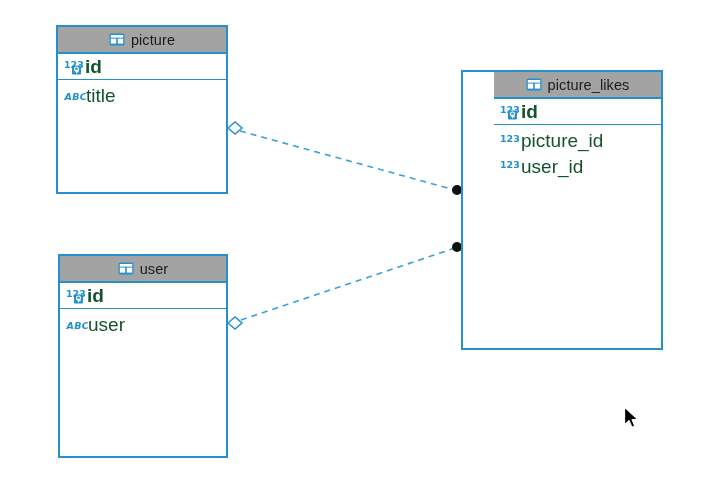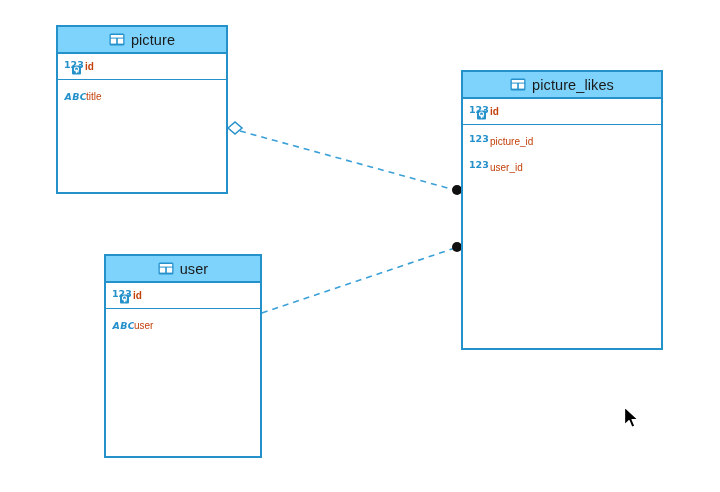--- a/index.html
+++ b/index.html
@@ -34,21 +34,21 @@
   
   .entity {
     position: absolute;
     box-sizing: border-box;
     border: 2px solid #2591cb;
     background: #ffffff;
   }
   .entity-header {
     box-sizing: border-box;
     height: 27px;
-    background: #7dd3fc;
+    background: #a3a3a3;
     border-bottom: 2px solid #2591cb;
     display: flex;
     align-items: center;
     justify-content: center;
     gap: 6px;
   }
   .entity-title {
     font-size: 14.5px;
     color: #1a1a1a;
     letter-spacing: .1px;
@@ -64,22 +64,22 @@
     align-items: center;
     height: 26px;
     padding-left: 6px;
     gap: 0;
     box-sizing: border-box;
   }
   .field.pk {
     border-bottom: 1.5px solid #2591cb;
   }
   .field-name {
-    font-size: 10px;
-    color: #c2410c;
+    font-size: 19px;
+    color: #14532d;
     white-space: nowrap;
   }
   .field.pk .field-name {
     font-weight: bold;
   }
   .fields-group {
     padding-top: 3px;
   }
 
   
@@ -166,21 +166,21 @@
             <svg viewBox="0 0 22 13" width="22" height="13">
               <text class="abc-txt" x="0.5" y="9.5">ABC</text>
             </svg>
           </span>
           <span class="field-name">title</span>
         </div>
       </div>
     </div>
   </div>
 
-  <div class="entity" style="left: 58px; top: 254px; width: 158px; height: 204px; margin-left: 46px;">
+  <div class="entity" style="left: 58px; top: 254px; width: 170px; height: 204px;">
     <div class="entity-header">
       <span class="icon tbl-icon">
         <svg viewBox="0 0 16 13" width="16" height="13">
           <rect x="0.5" y="0.5" width="15" height="12" rx="1.5" ry="1.5" fill="#2591cb"></rect>
           <rect x="1.8" y="2" width="12.4" height="2.6" fill="#ffffff"></rect>
           <rect x="1.8" y="5.6" width="5.4" height="5" fill="#ffffff"></rect>
           <rect x="8.8" y="5.6" width="5.4" height="5" fill="#ffffff"></rect>
         </svg>
       </span>
       <span class="entity-title">user</span>
@@ -204,21 +204,21 @@
             <svg viewBox="0 0 22 13" width="22" height="13">
               <text class="abc-txt" x="0.5" y="9.5">ABC</text>
             </svg>
           </span>
           <span class="field-name">user</span>
         </div>
       </div>
     </div>
   </div>
 
-  <div class="entity" style="left: 461px; top: 70px; width: 202px; height: 280px;">
+  <div class="entity" style="left: 461px; top: 70px; width: 202px; height: 280px; padding-left: 31px;">
     <div class="entity-header">
       <span class="icon tbl-icon">
         <svg viewBox="0 0 16 13" width="16" height="13">
           <rect x="0.5" y="0.5" width="15" height="12" rx="1.5" ry="1.5" fill="#2591cb"></rect>
           <rect x="1.8" y="2" width="12.4" height="2.6" fill="#ffffff"></rect>
           <rect x="1.8" y="5.6" width="5.4" height="5" fill="#ffffff"></rect>
           <rect x="8.8" y="5.6" width="5.4" height="5" fill="#ffffff"></rect>
         </svg>
       </span>
       <span class="entity-title">picture_likes</span>

